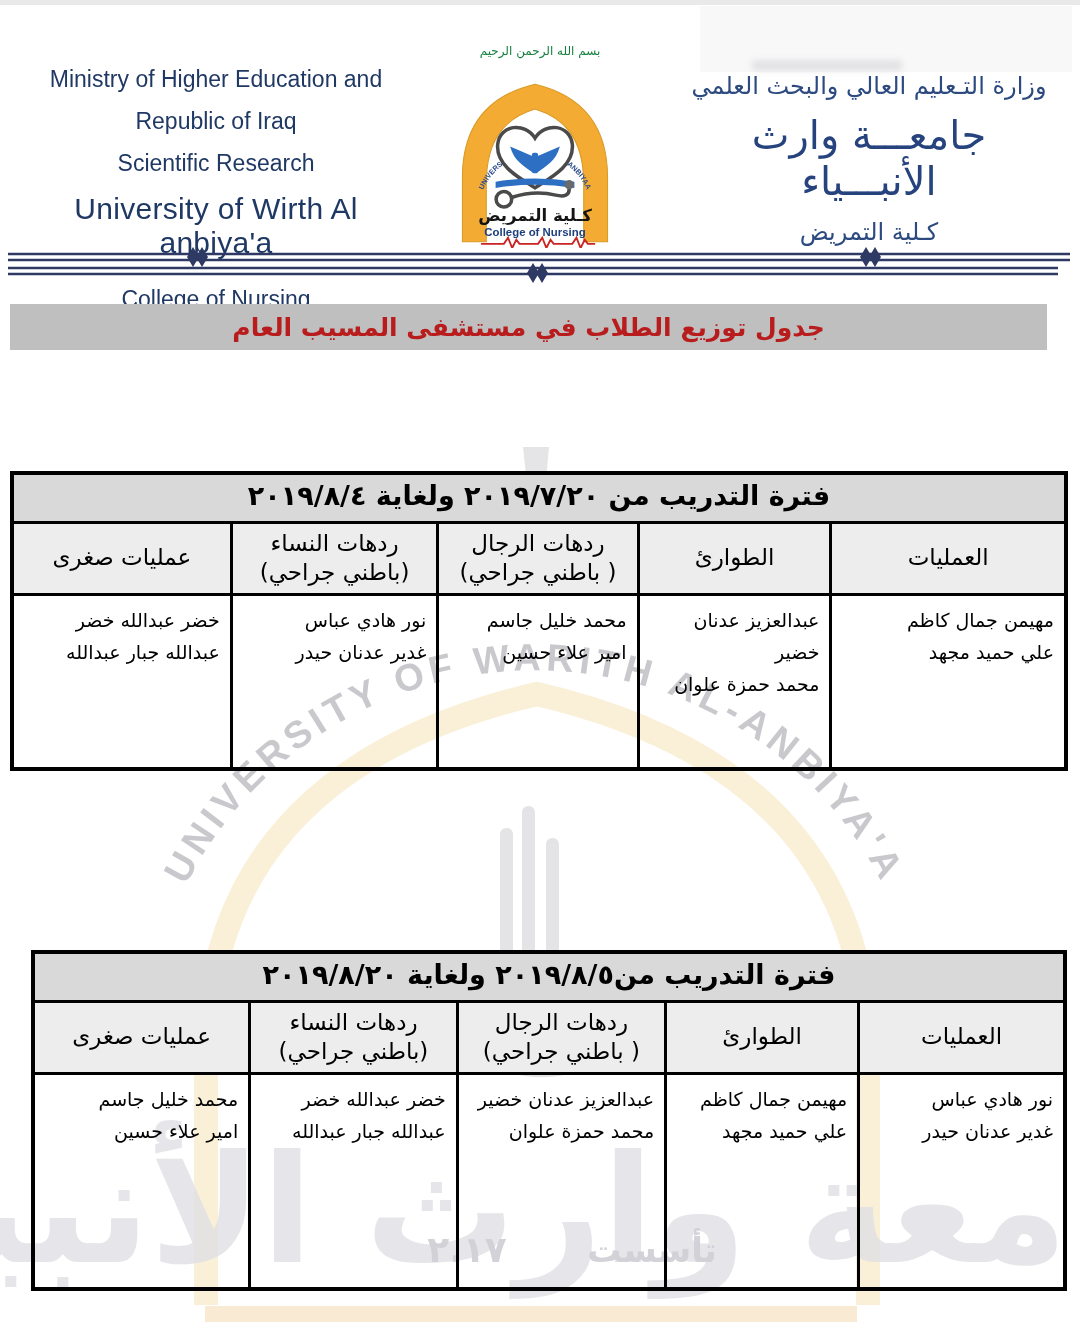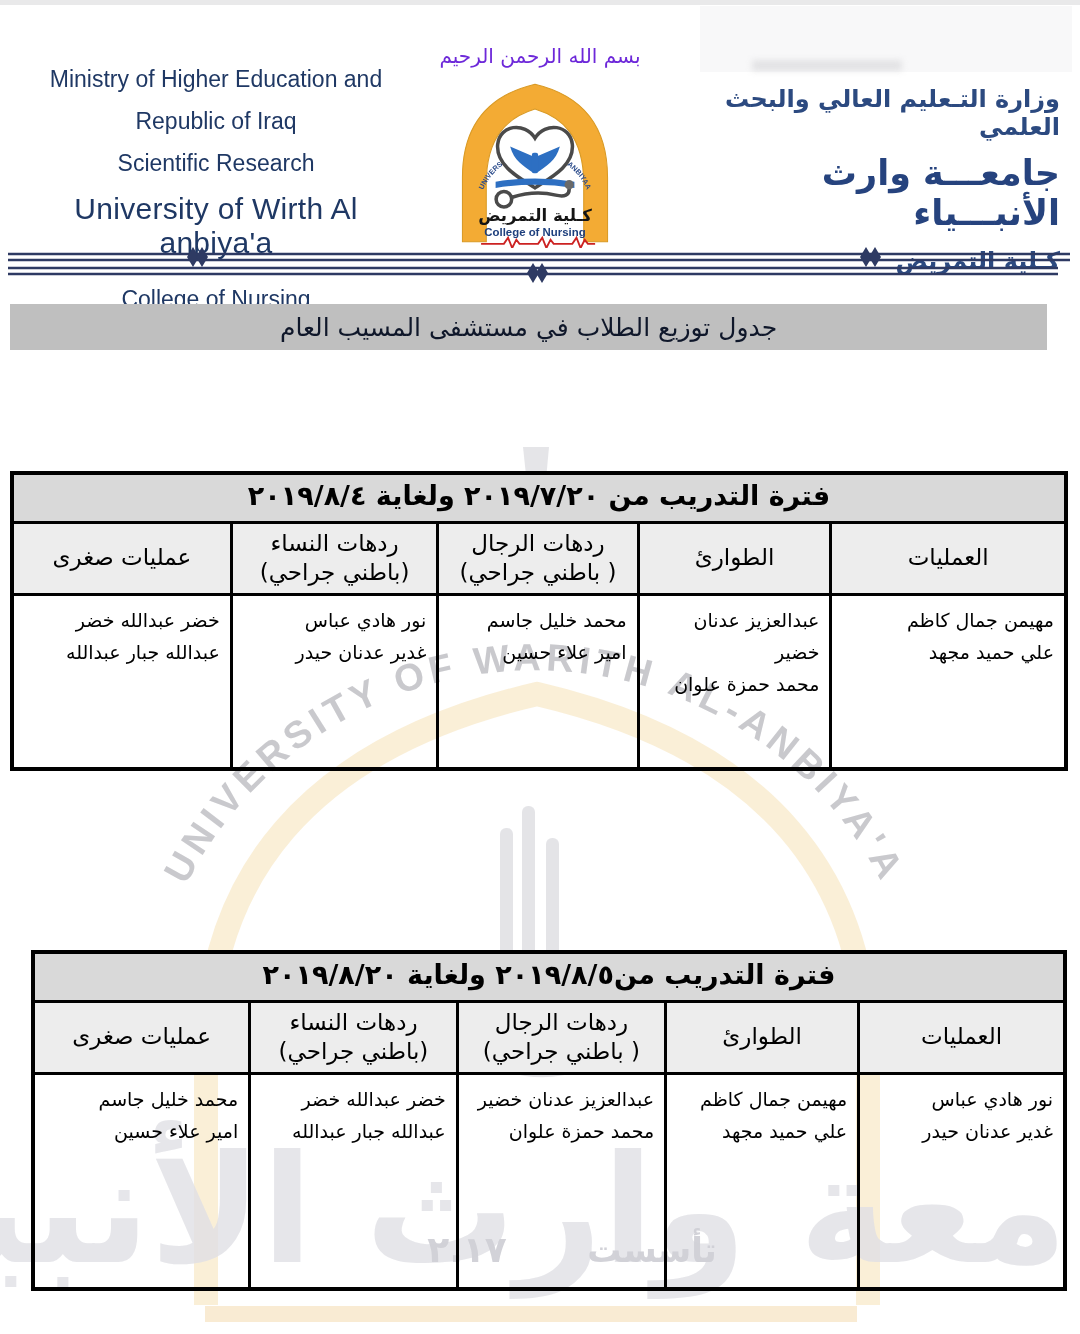--- a/index.html
+++ b/index.html
@@ -9,44 +9,44 @@
     background:#ffffff; overflow:hidden;
     font-family:"DejaVu Sans", sans-serif;
   }
   
   .top-strip { position:absolute; left:0; top:0; width:1080px; height:5px; background:#e9e9ea; }
   .tr-smudge { position:absolute; left:700px; top:6px; width:372px; height:66px; background:#f2f2f4; opacity:.55; }
   .ghost-dash { position:absolute; left:752px; top:60px; width:150px; height:11px; background:#c9c9cc; filter:blur(3px); opacity:.45; }
   
   .bismillah {
     position:absolute; left:430px; top:44px; width:220px; text-align:center;
-    font-size:20px; color:#6d28d9; direction:rtl;
+    font-size:12px; color:#15803d; direction:rtl;
   }
   .hdr-left {
     position:absolute; left:22px; top:66px; width:388px; text-align:center;
     color:#1f3864; font-family:"Liberation Sans", sans-serif;
   }
   .hdr-left p { margin:0 0 15px; font-size:23px; }
   .hdr-left p.uni { font-size:30px; margin:3px 0 26px; letter-spacing:.3px; }
   .hdr-right {
-    position:absolute; left:678px; top:85px; width:382px; text-align:right;
-    direction:rtl; color:#2c4a80;font-weight:bold;
+    position:absolute; left:678px; top:72px; width:382px; text-align:center;
+    direction:rtl; color:#2c4a80;
   }
   .hdr-right p { margin:0 0 12px; font-size:24px; }
-  .hdr-right p.uni-ar { font-size:35px; margin:0 0 14px; color:#26437e; }
+  .hdr-right p.uni-ar { font-size:40px; margin:0 0 14px; color:#26437e; }
   .logo-wrap { position:absolute; left:452px; top:78px; width:166px; height:166px; }
   
   .divider { position:absolute; left:0; top:244px; width:1080px; height:44px; }
   
   .banner {
     position:absolute; left:10px; top:304px; width:1037px; height:46px;
     background:#bfbfbf; z-index:2; direction:rtl;
     display:flex; align-items:center; justify-content:center;
   }
-  .banner span { font-size:25px; font-weight:normal; color:#0f172a; }
+  .banner span { font-size:25px; font-weight:bold; color:#b91c1c; }
   
   .watermark { position:absolute; left:0; top:0; width:1080px; height:1334px; z-index:0; pointer-events:none; }
   
   section.tbl { position:absolute; z-index:2; direction:rtl; }
   .tbl-1 { left:10px; top:471px; width:1058px; height:300px; }
   .tbl-2 { left:31px; top:950px; width:1036px; height:341px; }
   table.sched { border-collapse:collapse; width:100%; height:100%; table-layout:fixed; direction:rtl; }
   table.sched { border:4px solid #000; }
   table.sched th, table.sched td { border:3px solid #000; }
   tr.period-row th {

